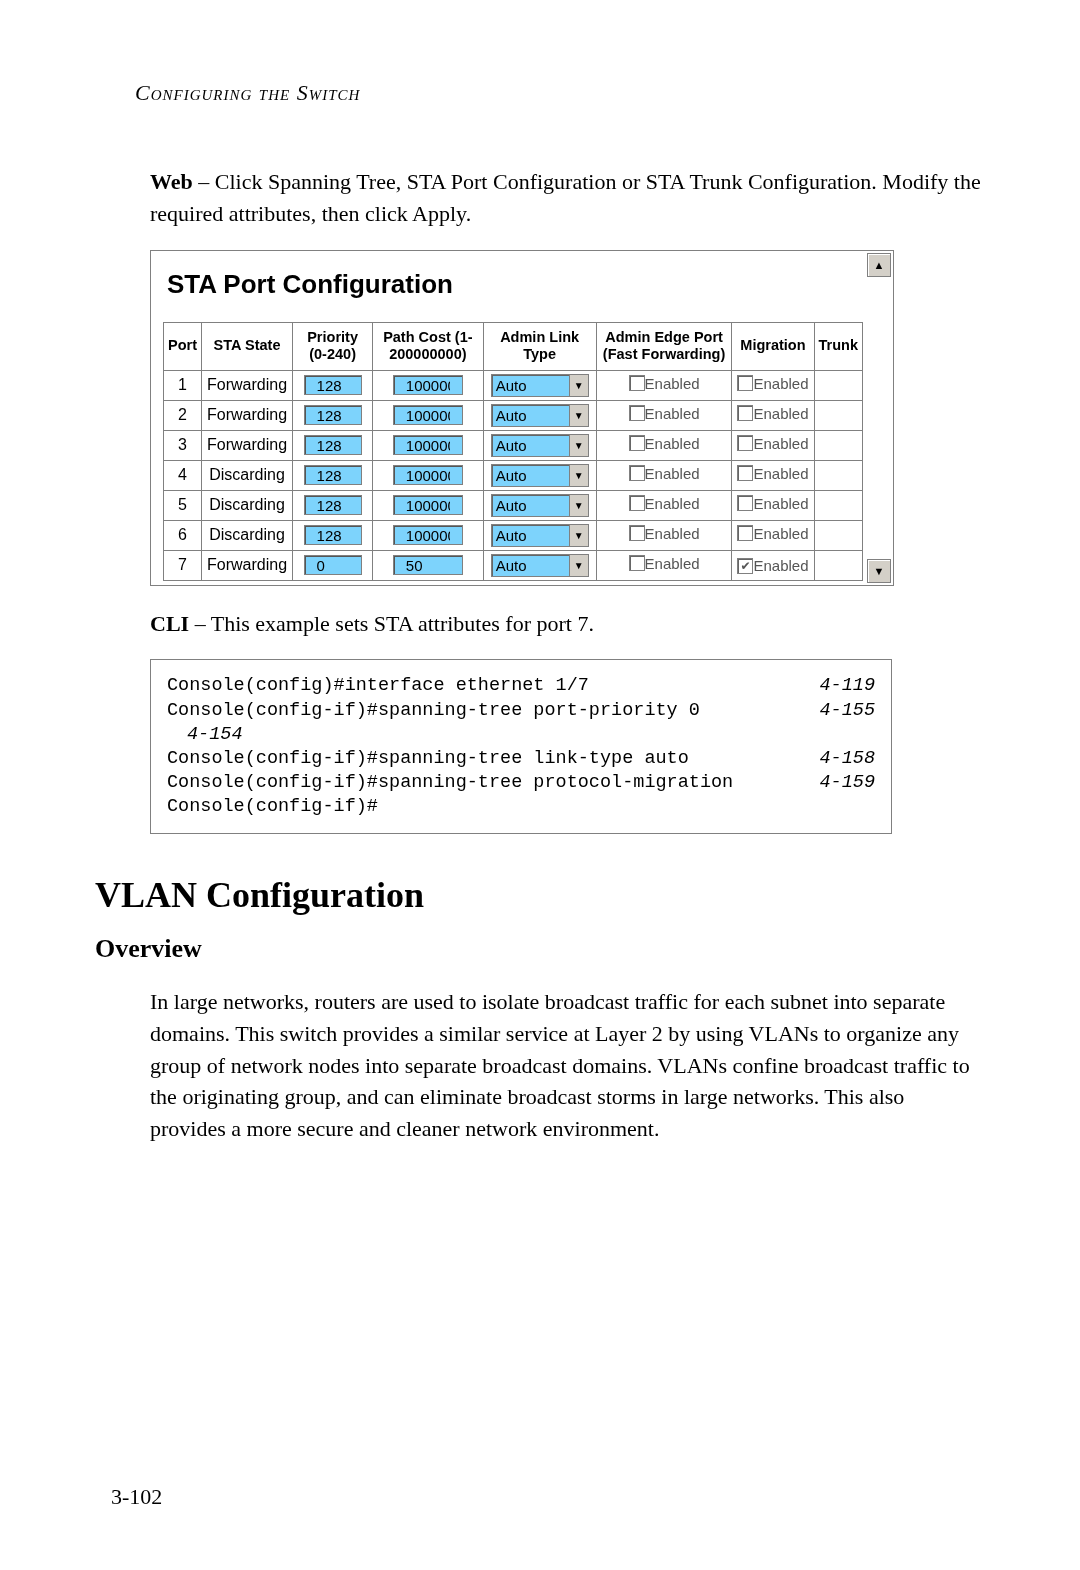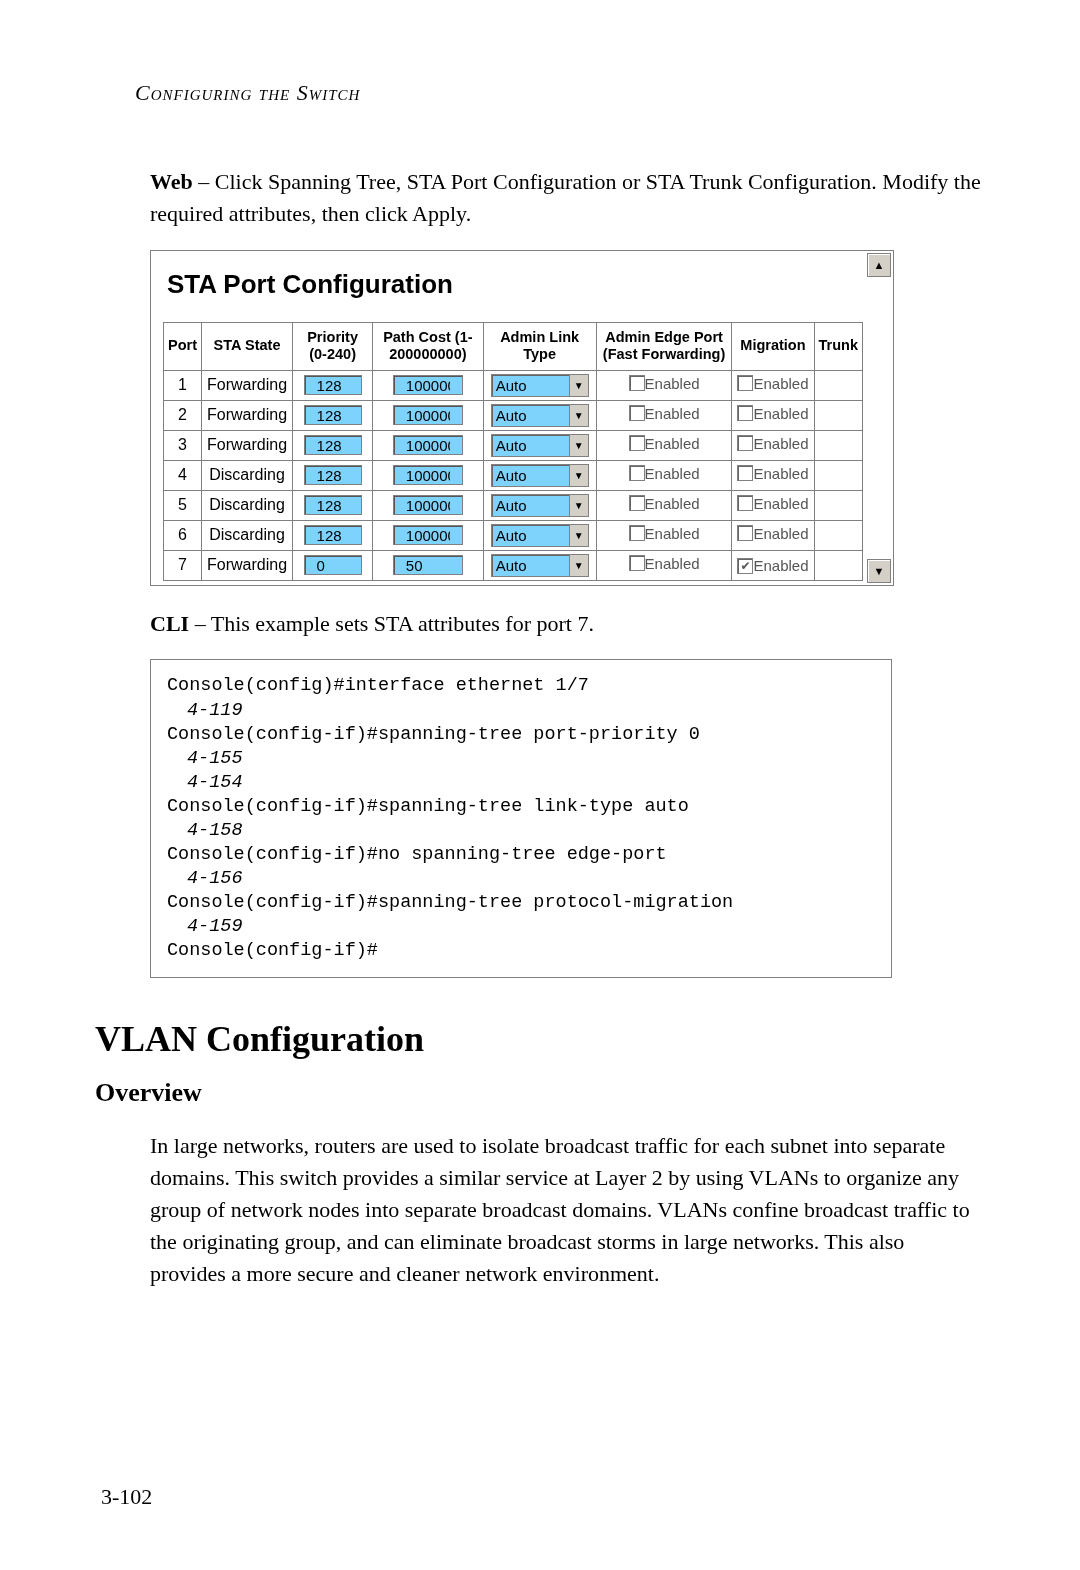--- a/index.html
+++ b/index.html
@@ -125,38 +125,38 @@
   .cli-block {
     border: 1px solid #808080;
     margin: 6px 0 40px 55px;
     padding: 14px 16px;
     font-family: "Courier New", monospace;
     font-size: 18.5px;
     line-height: 1.3;
     width: 742px;
     box-sizing: border-box;
   }
-  .cli-row { display:flex; justify-content:space-between;flex-direction:column; }
+  .cli-row { display:flex; justify-content:space-between; }
   .cli-ref { font-style: italic; padding-left:20px; white-space:nowrap; }
   h1.section {
     font-family: Georgia, serif;
     font-weight: bold;
     font-size: 36px;
     margin: 36px 0 18px 0;
   }
   h2.subsection {
     font-family: Georgia, serif;
     font-weight: bold;
     font-size: 26px;
     margin: 10px 0 14px 0;
   }
   .page-num {
     position: absolute;
     bottom: 60px;
-    left: 101px;
+    left: 111px;
     font-size: 22px;
   }
 </style>
 </head>
 <body>
 
 <div class="page">
 
   <div class="running-head">Configuring the Switch</div>
 
@@ -339,24 +339,20 @@
         <span class="cli-ref">4-155</span>
       </div>
       <div class="cli-row">
         <span class="cli-ref">4-154</span>
       </div>
       <div class="cli-row">
         <span>Console(config-if)#spanning-tree link-type auto</span>
         <span class="cli-ref">4-158</span>
       </div>
       <div class="cli-row">
-        <span>Console(config-if)#no spanning-tree edge-port</span>
-        <span class="cli-ref">4-156</span>
-      </div>
-      <div class="cli-row">
         <span>Console(config-if)#spanning-tree protocol-migration</span>
         <span class="cli-ref">4-159</span>
       </div>
       <div class="cli-row">
         <span>Console(config-if)#</span>
       </div>
     </div>
 
   <h1 class="section">VLAN Configuration</h1>
   <h2 class="subsection">Overview</h2>

